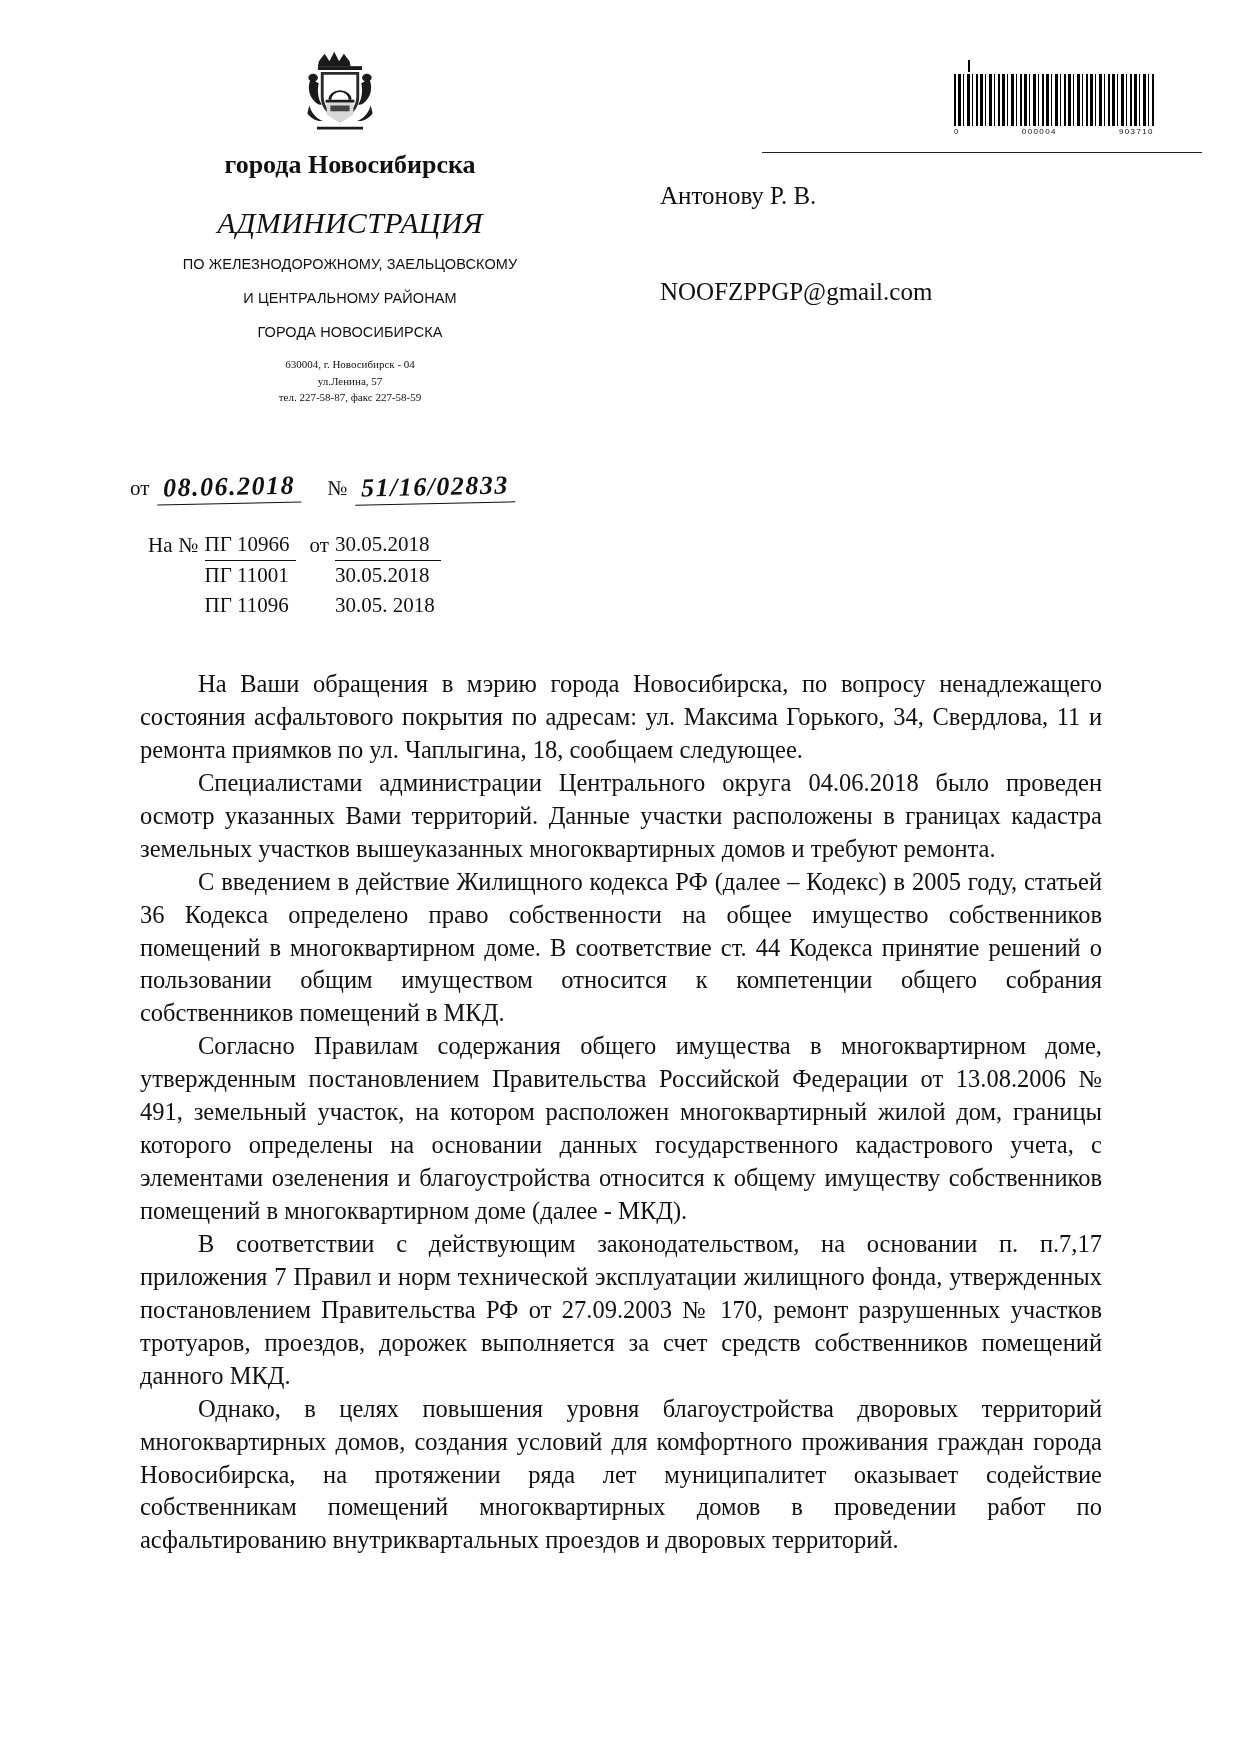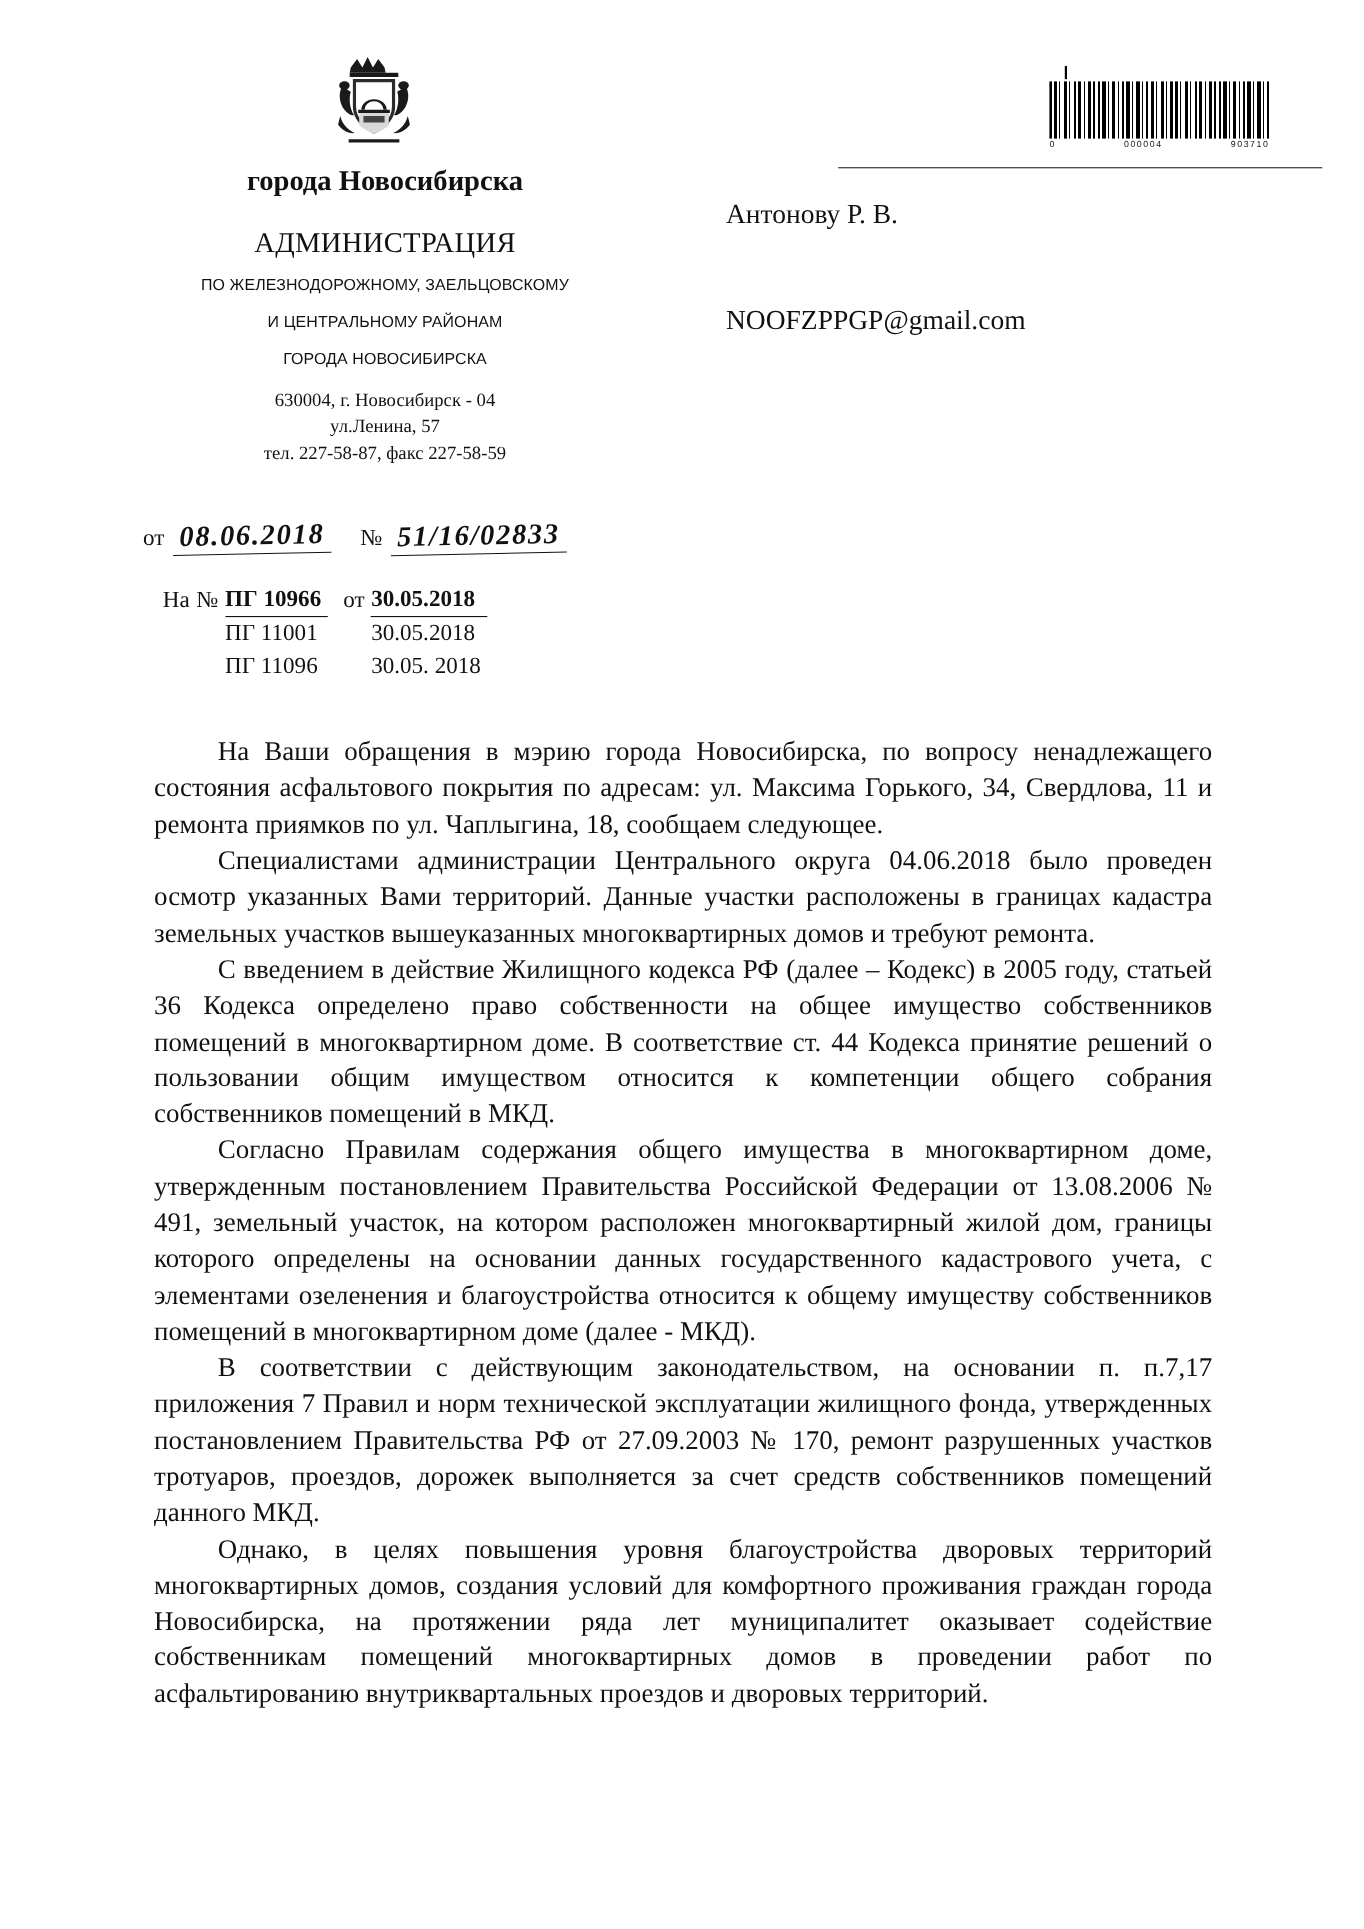--- a/index.html
+++ b/index.html
@@ -51,35 +51,36 @@
     margin: 0 0 6px 0;
   }
   .lh-city {
     font-family: "Liberation Serif", serif;
     font-weight: bold;
     font-size: 26px;
     margin: 0 0 26px 0;
   }
   .lh-admin {
     font-family: "Liberation Serif", serif;
-    font-size: 26px;
+    font-size: 30px;
     line-height: 1.14;
     margin: 0 0 4px 0;
     letter-spacing: 0.3px;
+    font-style: italic;
   }
   .lh-sub {
     font-family: "Liberation Sans", sans-serif;
     font-size: 14.5px;
     line-height: 1.22;
     margin: 16px;
     letter-spacing: 0.1px;
   }
   .lh-sub2 {
     font-family: "Liberation Serif", serif;
-    font-size: 17px;
+    font-size: 11px;
     line-height: 1.3;
     margin: 2px 0 0 0;
   }
 
   
   .barcode {
     position: absolute;
     right: 86px;
     top: 60px;
     width: 200px;
@@ -157,21 +158,21 @@
   
   .refs {
     position: absolute;
     left: 148px;
     top: 530px;
     font-size: 21px;
     line-height: 1.42;
   }
   .refs table { border-collapse: collapse; }
   .refs td { padding: 0 6px 0 0; font-size: 21px; vertical-align: bottom; }
-  .u { border-bottom: 1.4px solid #111; padding: 0 4px 1px 2px; font-weight: bold; }
+  .u { border-bottom: 1.4px solid #111; padding: 0 4px 1px 2px; }
 
   
   .body-text {
     position: absolute;
     left: 140px;
     top: 668px;
     width: 962px;
     font-size: 24.5px;
     line-height: 1.345;
     text-align: justify;

